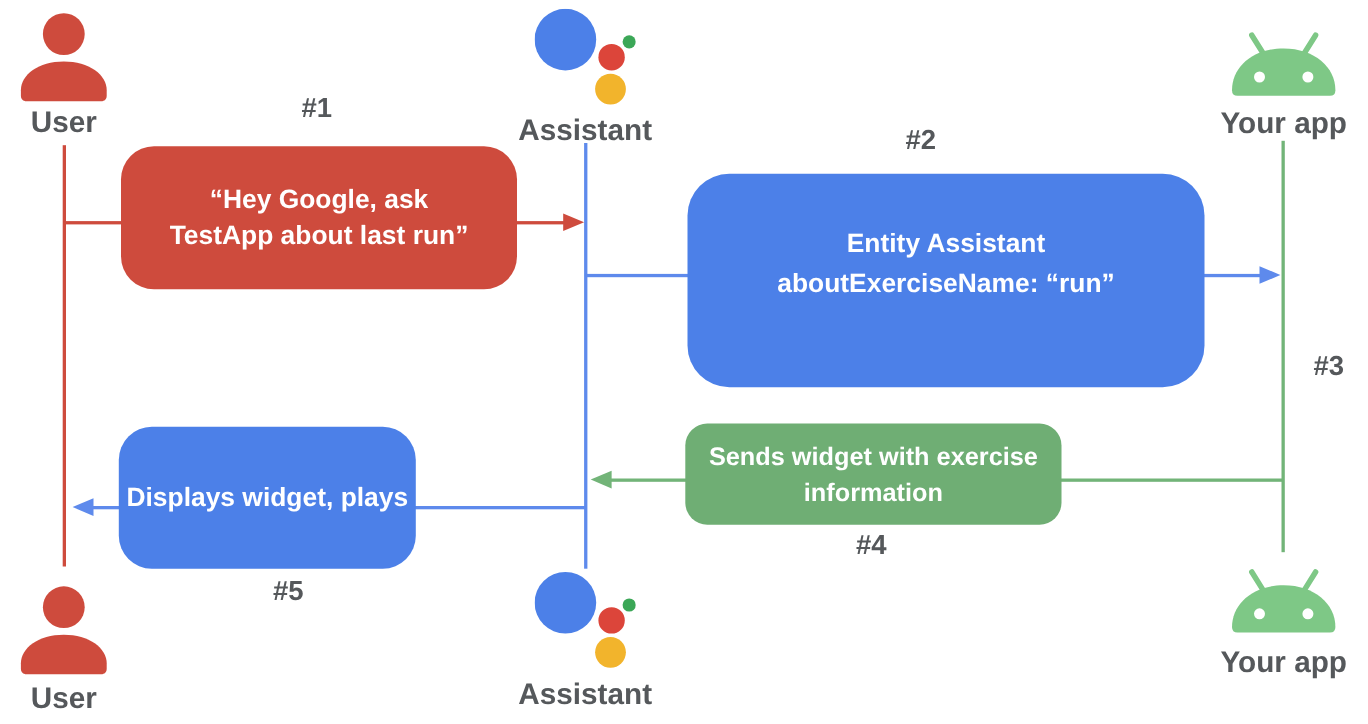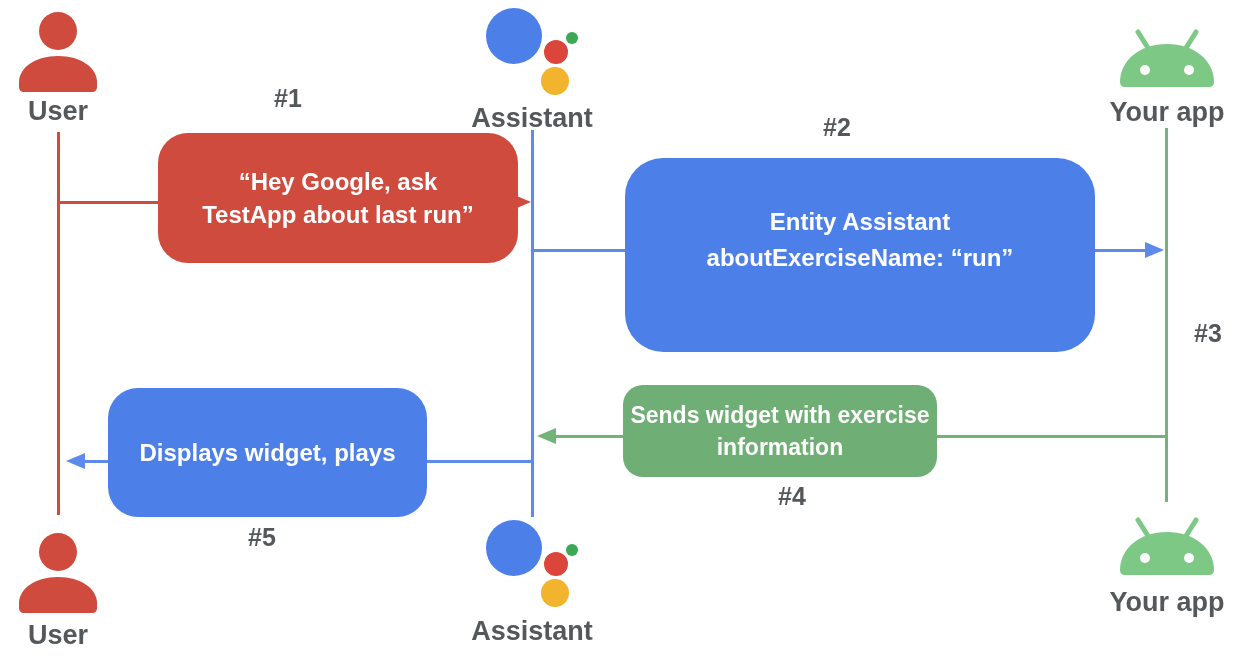--- a/index.html
+++ b/index.html
@@ -21,21 +21,21 @@
   .arrowhead { position:absolute; width:0; height:0;
     border-top:8px solid transparent; border-bottom:8px solid transparent; }
   .arrowhead.right { border-left:19px solid; }
   .arrowhead.left  { border-right:19px solid; }
   .ah-red   { color:var(--red); }
   .ah-blue  { color:var(--blue-line); }
   .ah-green { color:var(--green-line); }
   
   .msg-box { position:absolute; display:flex; align-items:center; justify-content:center;
     text-align:center; color:var(--box-text); font-weight:bold; z-index:3; }
-  .bg-red   { background:var(--red);margin-left:48px; }
+  .bg-red   { background:var(--red); }
   .bg-blue  { background:var(--blue); }
   .bg-green { background:var(--green); }
   
   .step-label { position:absolute; width:100px; text-align:center; z-index:4;
     font-size:25px; font-weight:bold; color:var(--label-gray); }
   
   .actor { position:absolute; text-align:center; z-index:2; }
   .actor svg { display:block; margin:0 auto; }
   .actor-label { font-size:27px; font-weight:bold; color:var(--label-gray); }
 </style>
@@ -65,31 +65,31 @@
       <div>Entity Assistant</div>
       <div>aboutExerciseName: “run”</div>
     </div>
   </div>
   <div class="step-label" style="left:787px; top:113px;">#2</div>
 
   <div class="step-label" style="left:1158px; top:319px;">#3</div>
 
   <div class="hline hl-green" style="left:555px; top:435px; width:612px;"></div>
   <div class="arrowhead left ah-green" style="left:537px; top:428px;"></div>
-  <div class="msg-box bg-green" style="left:623px; top:385px; width:314px; height:92px; border-radius:20px;">
+  <div class="msg-box bg-green" style="left:623px; top:385px; width:342px; height:92px; border-radius:20px;">
     <div style="font-size:23px; line-height:32px;">
       <div>Sends widget with exercise</div>
       <div>information</div>
     </div>
   </div>
   <div class="step-label" style="left:742px; top:482px;">#4</div>
 
   <div class="hline hl-blue" style="left:84px; top:460px; width:448px;"></div>
   <div class="arrowhead left ah-blue" style="left:66px; top:453px;"></div>
-  <div class="msg-box bg-blue" style="left:108px; top:388px; width:319px; height:129px; border-radius:30px;">
+  <div class="msg-box bg-blue" style="left:108px; top:388px; width:270px; height:129px; border-radius:30px;">
     <div style="font-size:24px; line-height:33px;">
       <div>Displays widget, plays</div>
     </div>
   </div>
   <div class="step-label" style="left:212px; top:523px;">#5</div>
 
   <div class="actor" style="left:-22px; top:10px; width:160px;">
     <svg width="84" height="84" viewBox="0 0 84 84">
       <circle cx="42" cy="21" r="19" fill="var(--red)"></circle>
       <path d="M42,46 C19,46 3,58 3,72 L3,77 C3,80 5,82 8,82 L76,82 C79,82 81,80 81,77 L81,72 C81,58 65,46 42,46 Z" fill="var(--red)"></path>

